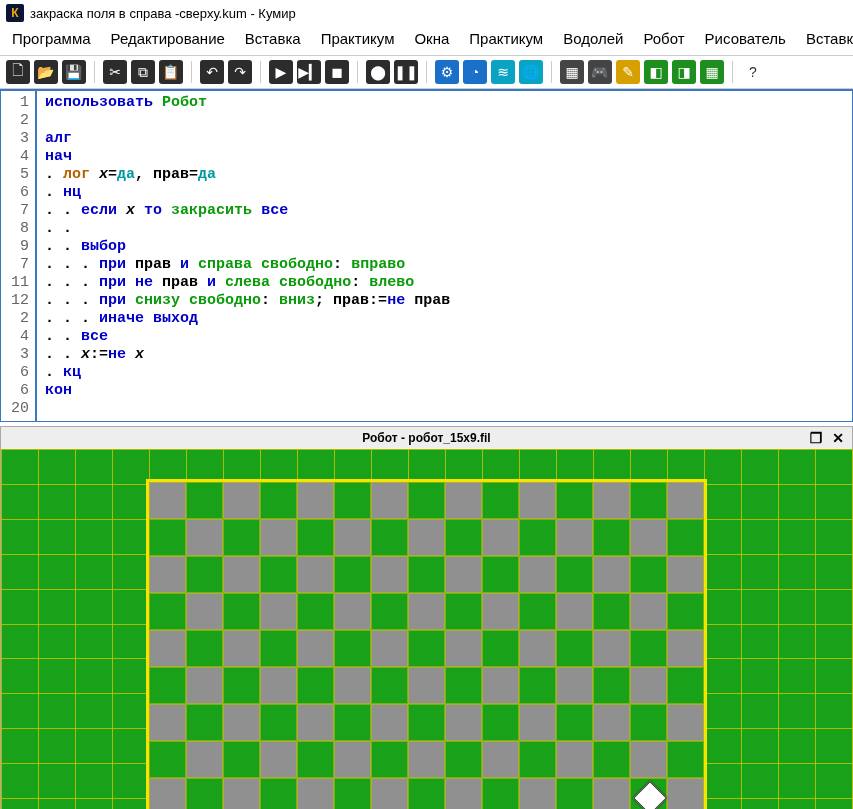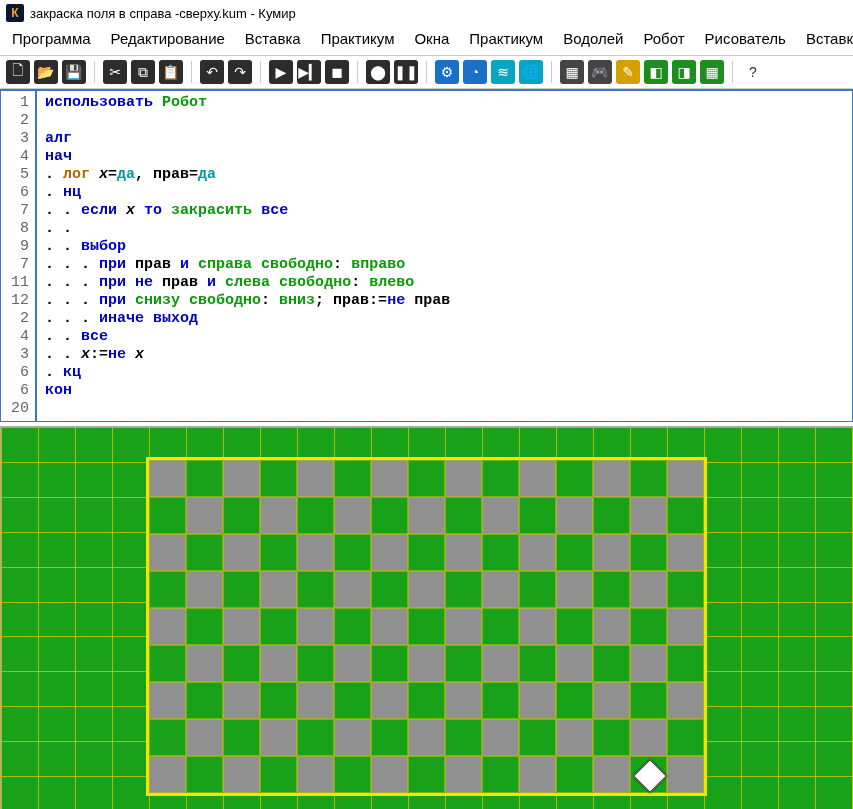--- a/index.html
+++ b/index.html
@@ -114,20 +114,27 @@
       <div>4</div>
       <div>3</div>
       <div>6</div>
       <div>6</div>
       <div>20</div>
     </div>
   <div class="code" id="code"><div><span class="kw">использовать </span><span class="gr">Робот</span></div><div>&nbsp;</div><div><span class="kw">алг</span></div><div><span class="kw">нач</span></div><div><span class="bk">. </span><span class="or">лог </span><span class="bk it">х</span><span class="bk">=</span><span class="cy">да</span><span class="bk">, прав=</span><span class="cy">да</span></div><div><span class="bk">. </span><span class="kw">нц</span></div><div><span class="bk">. . </span><span class="kw">если </span><span class="bk it">х</span><span class="bk"> </span><span class="kw">то</span><span class="bk"> </span><span class="gr">закрасить</span><span class="bk"> </span><span class="kw">все</span></div><div><span class="bk">. . </span></div><div><span class="bk">. . </span><span class="kw">выбор</span></div><div><span class="bk">. . . </span><span class="kw">при</span><span class="bk"> прав </span><span class="kw">и</span><span class="bk"> </span><span class="gr">справа свободно</span><span class="bk">: </span><span class="gr">вправо</span></div><div><span class="bk">. . . </span><span class="kw">при</span><span class="bk"> </span><span class="kw">не</span><span class="bk"> прав </span><span class="kw">и</span><span class="bk"> </span><span class="gr">слева свободно</span><span class="bk">: </span><span class="gr">влево</span></div><div><span class="bk">. . . </span><span class="kw">при</span><span class="bk"> </span><span class="gr">снизу свободно</span><span class="bk">: </span><span class="gr">вниз</span><span class="bk">; прав:=</span><span class="kw">не</span><span class="bk"> прав</span></div><div><span class="bk">. . . </span><span class="kw">иначе</span><span class="bk"> </span><span class="kw">выход</span></div><div><span class="bk">. . </span><span class="kw">все</span></div><div><span class="bk">. . </span><span class="bk it">х</span><span class="bk">:=</span><span class="kw">не </span><span class="bk it">х</span></div><div><span class="bk">. </span><span class="kw">кц</span></div><div><span class="kw">кон</span></div><div>&nbsp;</div></div>
 </div>
 
 <div class="robotpanel">
+  <div class="robothdr">
+    <span>Робот - робот_15x9.fil</span>
+    <div class="robothdrctrl">
+      <span>❐</span>
+      <span>✕</span>
+    </div>
+  </div>
   <div class="field" id="field">
     <div class="gridlines" id="bglines">
         <div class="h" style="top: 0%;"></div>
         <div class="h" style="top: 9.09091%;"></div>
         <div class="h" style="top: 18.1818%;"></div>
         <div class="h" style="top: 27.2727%;"></div>
         <div class="h" style="top: 36.3636%;"></div>
         <div class="h" style="top: 45.4545%;"></div>
         <div class="h" style="top: 54.5455%;"></div>
         <div class="h" style="top: 63.6364%;"></div>

